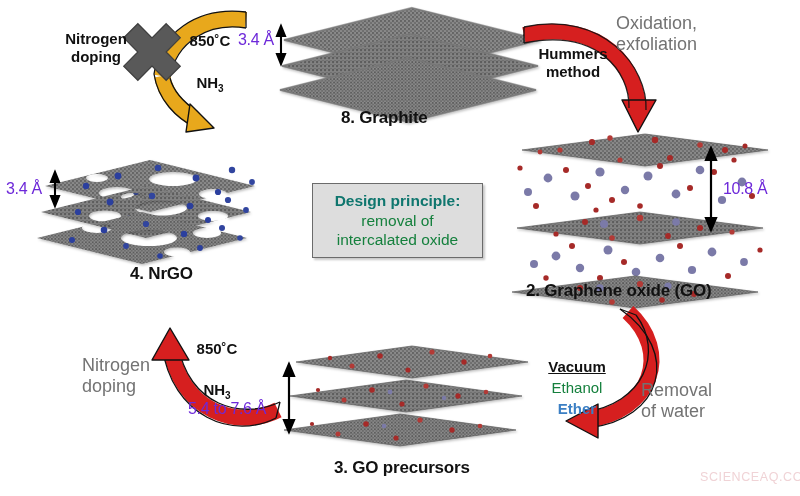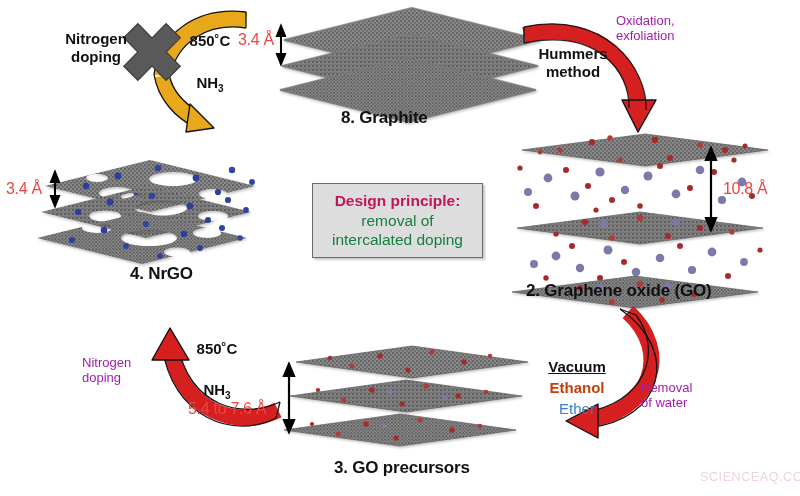--- a/index.html
+++ b/index.html
@@ -24,55 +24,55 @@
     white-space: pre-line;
   }
   .caption {
     font-weight: bold;
     font-size: 17px;
     color: #111111;
     letter-spacing: -0.2px;
   }
   .dist {
     font-size: 16px;
-    color: #ef4444;
+    color: #6d28d9;
     font-weight: normal;
     letter-spacing: -0.3px;
   }
   .cond {
     font-size: 15px;
     font-weight: bold;
     color: #111111;
     text-align: center;
   }
   .plain {
-    font-size: 13px;
-    color: #a21caf;
+    font-size: 18px;
+    color: #737373;
     font-weight: normal;
   }
-  .ethanol { color: #c2410c; font-weight: bold; }
-  .ether   { color: #3b7fc4; font-weight: normal; }
+  .ethanol { color: #15803d; font-weight: normal; }
+  .ether   { color: #3b7fc4; font-weight: bold; }
   .vacuum  { color: #111111; font-weight: bold; text-decoration: underline; }
 
   
   #design-box {
     position: absolute;
     left: 312px; top: 183px;
     width: 171px; height: 75px;
     background: #dddddd;
     border: 1.5px solid #6b6b6b;
     box-shadow: 2px 2px 2px rgba(0,0,0,0.22);
     display: flex;
     flex-direction: column;
     align-items: center;
     justify-content: center;
     box-sizing: border-box;
   }
   #design-box .t1 {
-    font-size: 15.5px; font-weight: bold; color: #be185d; line-height: 1.25;
+    font-size: 15.5px; font-weight: bold; color: #0f766e; line-height: 1.25;
   }
   #design-box .t2 {
     font-size: 15.5px; font-weight: normal; color: #15803d; line-height: 1.25;
   }
 
   
   #watermark {
     position: absolute;
     left: 700px; top: 470px;
     font-size: 12.5px;
@@ -461,18 +461,18 @@
   <div class="lbl" style="left:528px; top:382px; width:98px; text-align:center; font-size:15px;">
     <span class="ether">Ether</span>
   </div>
 
   <div class="lbl plain" style="left:641px; top:380px; width:130px; white-space:pre-line;">Removal
 of water</div>
 
   <div id="design-box">
     <div class="t1">Design principle:</div>
     <div class="t2">removal of</div>
-    <div class="t2">intercalated doping</div>
+    <div class="t2">intercalated oxide</div>
   </div>
 
   <div id="watermark">SCIENCEAQ.COM</div>
 
 </div>
 
 </body></html>

